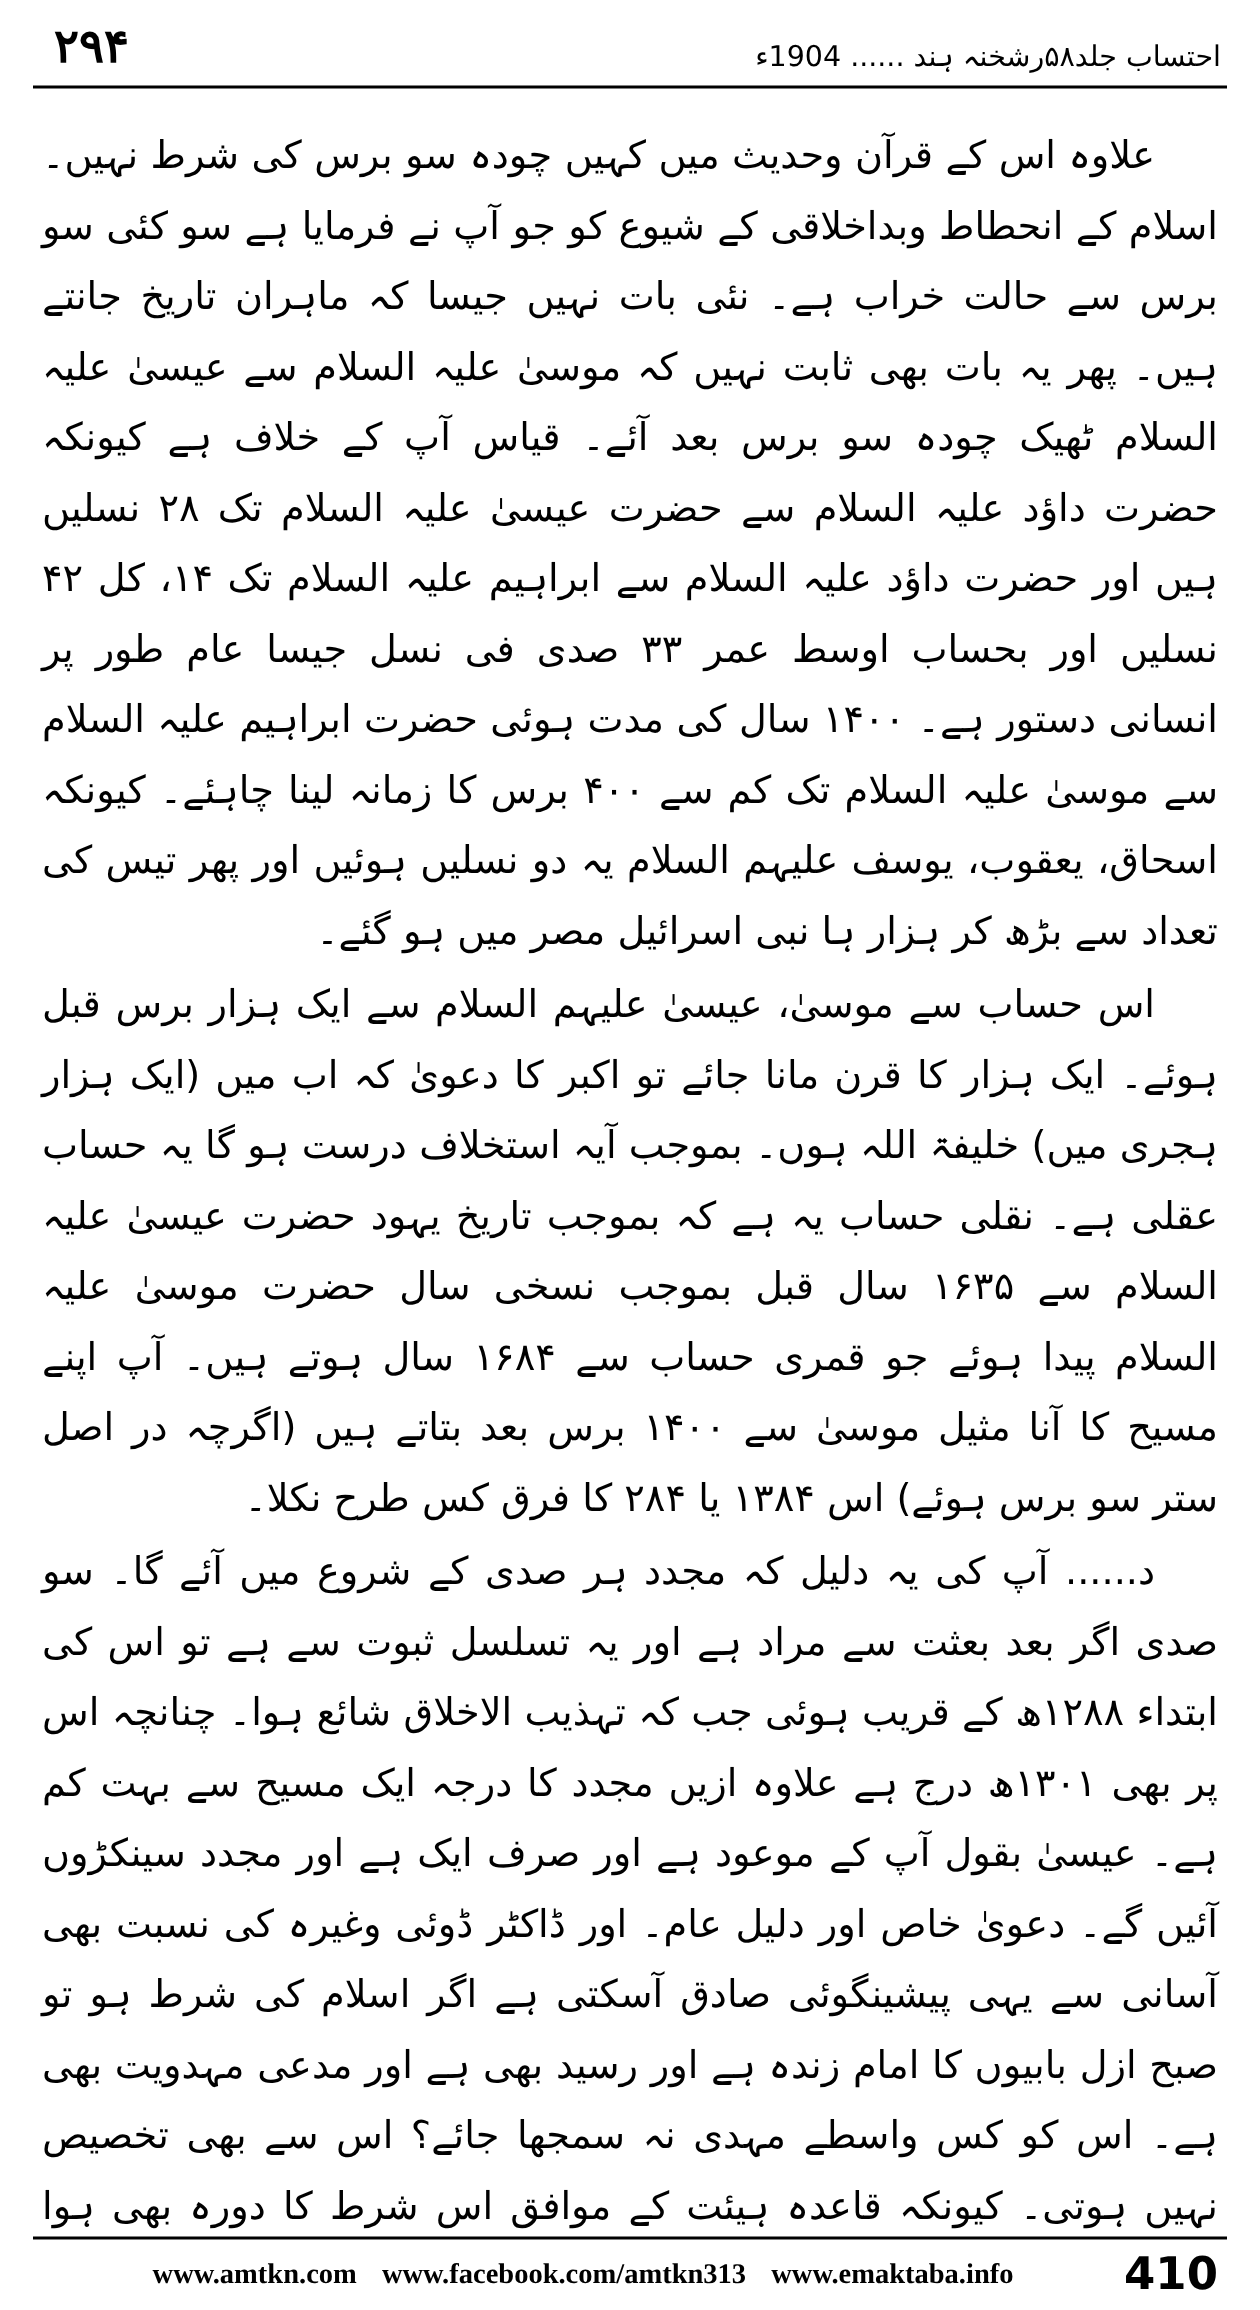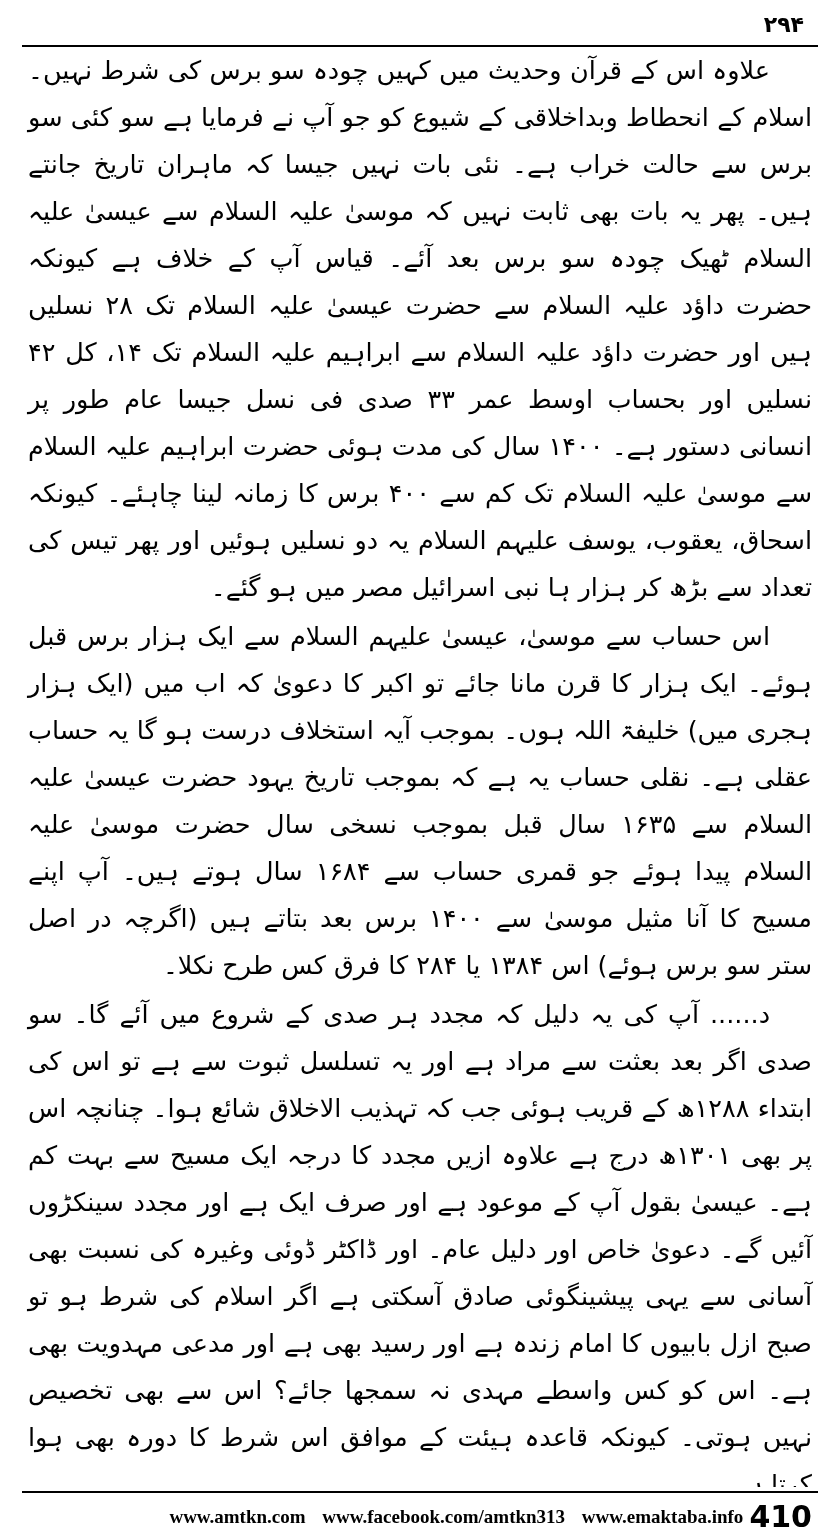--- a/index.html
+++ b/index.html
@@ -32,44 +32,45 @@
     padding: 2px 4px 4px 4px;
   }
   .header-right {
     font-family: "DejaVu Sans", sans-serif;
     font-size: 19px;
     direction: rtl;
     white-space: nowrap;
     letter-spacing: 0px;
   }
   .header-center {
-    font-size: 22px;
+    font-size: 31px;
     font-weight: bold;
     direction: rtl;
     padding: 0 10px;
+    font-family: Liberation Serif, serif;
   }
   .header-left {
     font-family: "Liberation Serif", serif;
     font-size: 23px;
     direction: ltr;
     white-space: nowrap;
   }
   .rule {
     border-top: 2px solid #000;
     margin: 4px 0 0 0;
     height: 0;
   }
   
   .body-text {
     direction: rtl;
     text-align: justify;
     font-family: "DejaVu Sans", sans-serif;
     font-size: 25.5px;
     line-height: 47px;
-    padding: 0 6px 0 6px;
+    padding: 22px 6px 0 6px;
     flex: 1 1 auto;
     overflow: hidden;
   }
   .para {
     margin: 0 0 2px 0;
     text-indent: 42px;
   }
   
   .footer {
     margin-top: auto;
@@ -85,33 +86,34 @@
     font-size: 30px;
     font-weight: bold;
     direction: rtl;
   }
   .footer-links {
     direction: ltr;
     font-family: "Liberation Serif", serif;
     font-size: 19px;
     font-weight: bold;
     flex: 1 1 auto;
-    text-align: right;
+    text-align: center;
     white-space: nowrap;
   }
   .footer-links span {
     margin: 0 6px;
   }
 </style>
 </head>
 <body>
 
 <div class="page">
 
   <div class="header">
+    <div class="header-right">احتساب جلد۵۸رشخنہ ہند ...... 1904ء</div>
     <div class="header-center">۲۹۴</div>
   </div>
   <div class="rule"></div>
 
   <div class="body-text">
     <p class="para">علاوہ اس کے قرآن وحدیث میں کہیں چودہ سو برس کی شرط نہیں۔ اسلام کے انحطاط وبداخلاقی کے شیوع کو جو آپ نے فرمایا ہے سو کئی سو برس سے حالت خراب ہے۔ نئی بات نہیں جیسا کہ ماہران تاریخ جانتے ہیں۔ پھر یہ بات بھی ثابت نہیں کہ موسیٰ علیہ السلام سے عیسیٰ علیہ السلام ٹھیک چودہ سو برس بعد آئے۔ قیاس آپ کے خلاف ہے کیونکہ حضرت داؤد علیہ السلام سے حضرت عیسیٰ علیہ السلام تک ۲۸ نسلیں ہیں اور حضرت داؤد علیہ السلام سے ابراہیم علیہ السلام تک ۱۴، کل ۴۲ نسلیں اور بحساب اوسط عمر ۳۳ صدی فی نسل جیسا عام طور پر انسانی دستور ہے۔ ۱۴۰۰ سال کی مدت ہوئی حضرت ابراہیم علیہ السلام سے موسیٰ علیہ السلام تک کم سے ۴۰۰ برس کا زمانہ لینا چاہئے۔ کیونکہ اسحاق، یعقوب، یوسف علیہم السلام یہ دو نسلیں ہوئیں اور پھر تیس کی تعداد سے بڑھ کر ہزار ہا نبی اسرائیل مصر میں ہو گئے۔</p>
     <p class="para">اس حساب سے موسیٰ، عیسیٰ علیہم السلام سے ایک ہزار برس قبل ہوئے۔ ایک ہزار کا قرن مانا جائے تو اکبر کا دعویٰ کہ اب میں (ایک ہزار ہجری میں) خلیفۃ اللہ ہوں۔ بموجب آیہ استخلاف درست ہو گا یہ حساب عقلی ہے۔ نقلی حساب یہ ہے کہ بموجب تاریخ یہود حضرت عیسیٰ علیہ السلام سے ۱۶۳۵ سال قبل بموجب نسخی سال حضرت موسیٰ علیہ السلام پیدا ہوئے جو قمری حساب سے ۱۶۸۴ سال ہوتے ہیں۔ آپ اپنے مسیح کا آنا مثیل موسیٰ سے ۱۴۰۰ برس بعد بتاتے ہیں (اگرچہ در اصل ستر سو برس ہوئے) اس ۱۳۸۴ یا ۲۸۴ کا فرق کس طرح نکلا۔</p>
     <p class="para">د...... آپ کی یہ دلیل کہ مجدد ہر صدی کے شروع میں آئے گا۔ سو صدی اگر بعد بعثت سے مراد ہے اور یہ تسلسل ثبوت سے ہے تو اس کی ابتداء ۱۲۸۸ھ کے قریب ہوئی جب کہ تہذیب الاخلاق شائع ہوا۔ چنانچہ اس پر بھی ۱۳۰۱ھ درج ہے علاوہ ازیں مجدد کا درجہ ایک مسیح سے بہت کم ہے۔ عیسیٰ بقول آپ کے موعود ہے اور صرف ایک ہے اور مجدد سینکڑوں آئیں گے۔ دعویٰ خاص اور دلیل عام۔ اور ڈاکٹر ڈوئی وغیرہ کی نسبت بھی آسانی سے یہی پیشینگوئی صادق آسکتی ہے اگر اسلام کی شرط ہو تو صبح ازل بابیوں کا امام زندہ ہے اور رسید بھی ہے اور مدعی مہدویت بھی ہے۔ اس کو کس واسطے مہدی نہ سمجھا جائے؟ اس سے بھی تخصیص نہیں ہوتی۔ کیونکہ قاعدہ ہیئت کے موافق اس شرط کا دورہ بھی ہوا کرتا ہے۔</p>
 
   </div>

